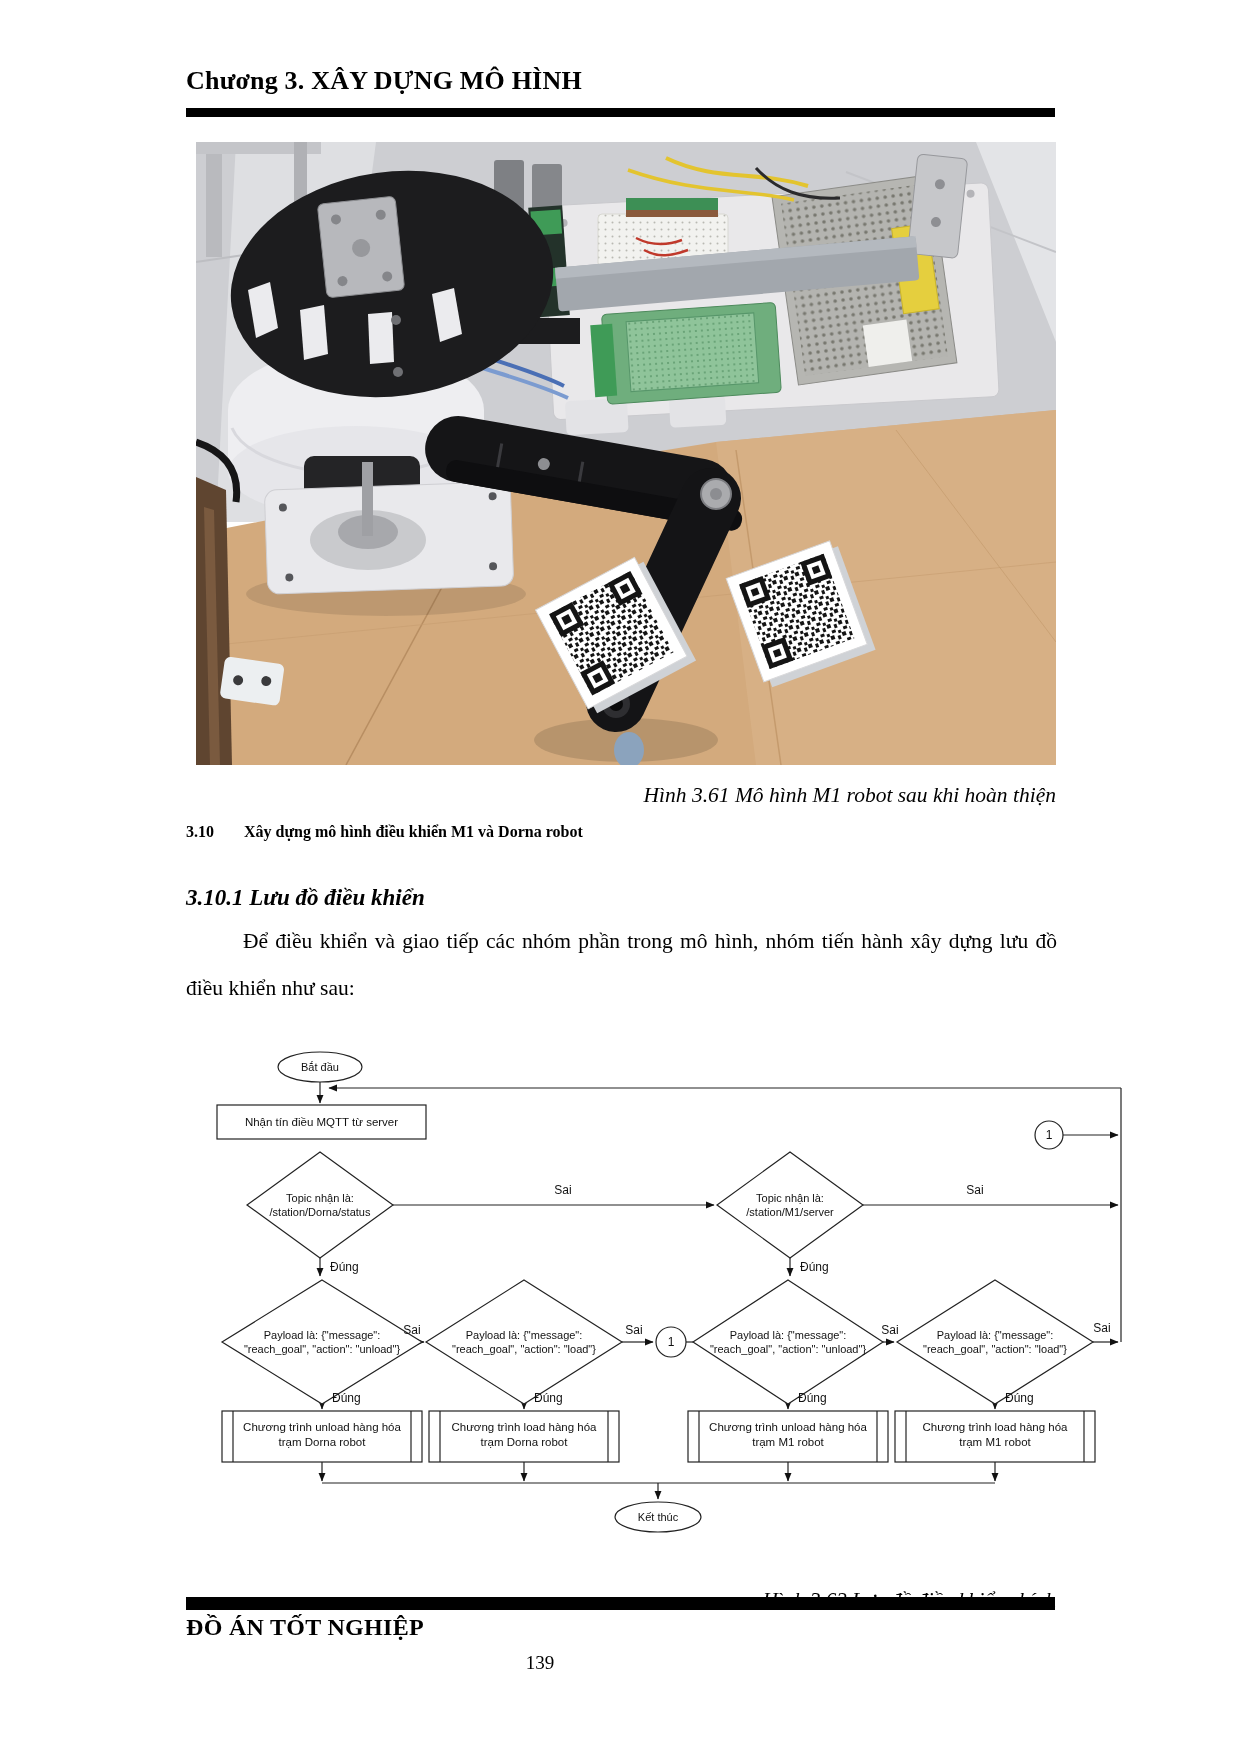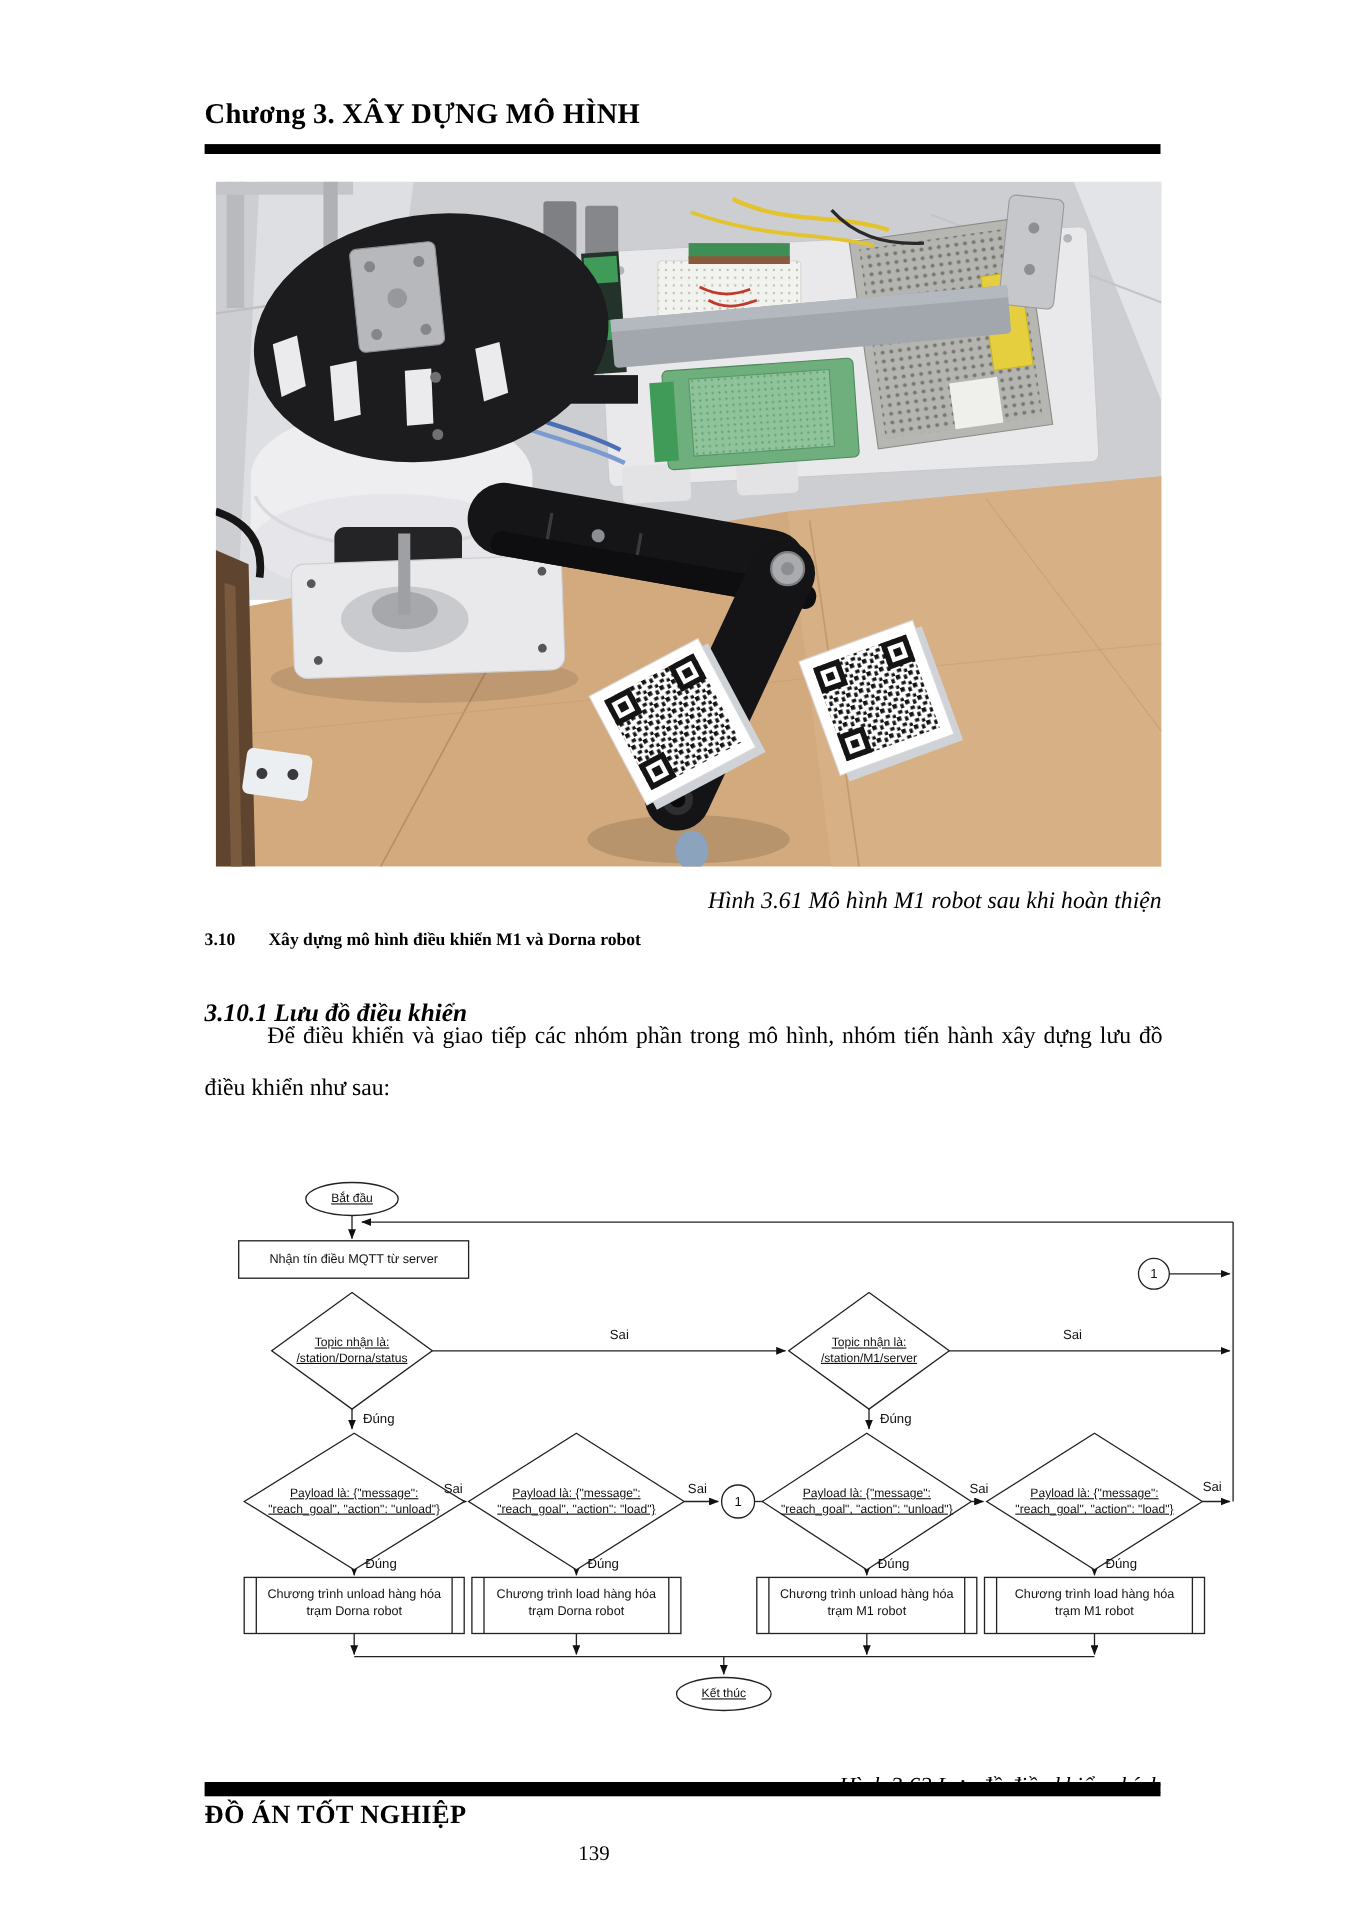--- a/index.html
+++ b/index.html
@@ -1,38 +1,38 @@
 <!DOCTYPE html>
 <html><head>
 <meta charset="utf-8">
 <style>
   html,body{margin:0;padding:0;background:#ffffff;}
   body{width:1241px;height:1754px;position:relative;font-family:"Liberation Serif",serif;color:#000;}
-  .abs{position:absolute;margin-top:23px;}
+  .abs{position:absolute;}
 
   
   .chapter-title{left:186px;top:66px;font-size:26px;font-weight:bold;letter-spacing:.2px;}
   .header-rule{left:186px;top:108px;width:869px;height:9px;background:#000;}
   .photo-wrap{left:196px;top:142px;width:860px;height:623px;overflow:hidden;}
   .caption{left:186px;width:870px;text-align:right;font-style:italic;}
   .cap-361{top:783px;font-size:21.5px;}
   .cap-362{top:1588px;font-size:21px;}
   .section-heading{left:186px;top:823px;font-size:16px;font-weight:bold;}
   .section-heading .sec-num{display:inline-block;margin-right:30px;}
   .subsection-heading{left:186px;top:885px;font-size:23px;font-weight:bold;font-style:italic;}
   .body-paragraph{left:186px;top:918px;width:871px;font-size:21.5px;line-height:47px;text-align:justify;text-indent:57px;margin:0;}
   .footer-rule{left:186px;top:1597px;width:869px;height:13px;background:#000;}
   .footer-title{left:186px;top:1614px;font-size:24px;font-weight:bold;letter-spacing:.3px;}
   .page-number{left:0;top:1652px;width:1080px;text-align:center;font-size:19px;}
 
   
   .flowchart{left:186px;top:1040px;width:950px;height:508px;font-family:"Liberation Sans",sans-serif;}
   .fc-svg{position:absolute;left:0;top:0;}
   .fc-text{position:absolute;text-align:center;color:#111;}
-  .fc-node{font-size:11px;line-height:14px;text-decoration:underline;}
+  .fc-node{font-size:11px;line-height:14px;}
   .fc-box-text{font-size:11.5px;line-height:15px;}
   .fc-label{position:absolute;font-size:12px;color:#111;white-space:nowrap;}
   .ctr{transform:translateX(-50%);}
 </style>
 </head>
 <body>
 
 <div class="abs chapter-title">Chương 3. XÂY DỰNG MÔ HÌNH</div>
 <div class="abs header-rule"></div>
 

